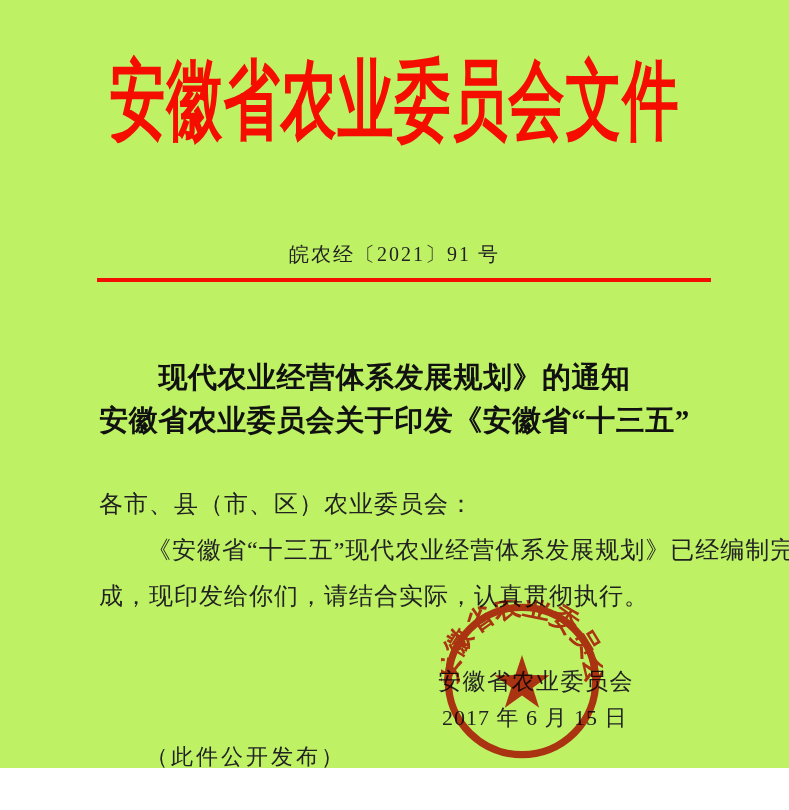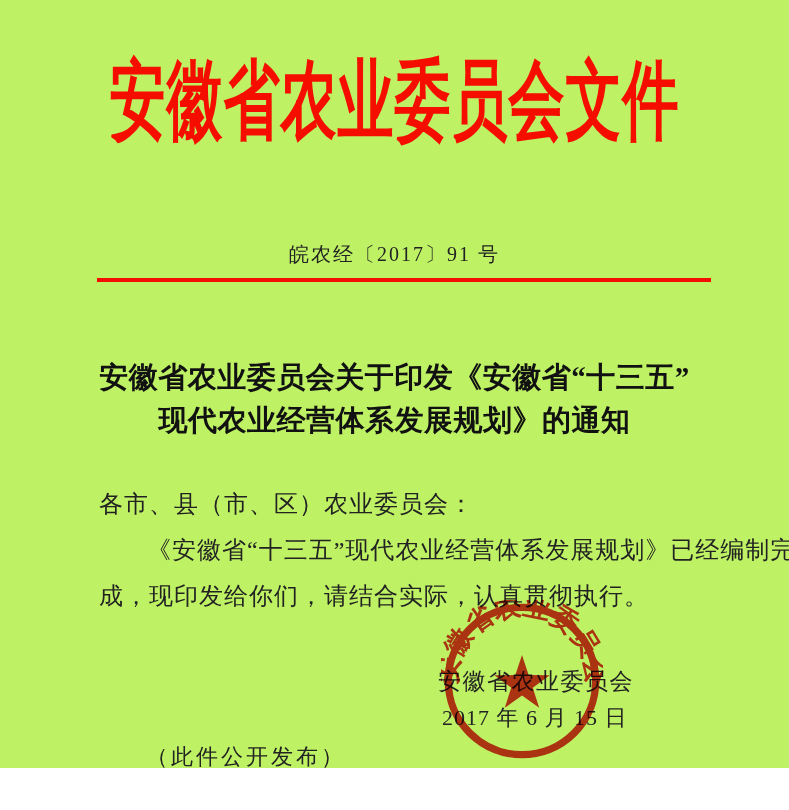--- a/index.html
+++ b/index.html
@@ -120,27 +120,27 @@
     font-weight: bold;
   }
 </style>
 </head>
 <body>
 
 <div class="page">
 
   <div class="masthead">安徽省农业委员会文件</div>
 
-  <div class="doc-number">皖农经〔2017〕91 号</div>
+  <div class="doc-number">皖农经〔2021〕91 号</div>
 
   <div class="red-rule"></div>
 
   <div class="doc-title">
+    <div>现代农业经营体系发展规划》的通知</div>
     <div>安徽省农业委员会关于印发《安徽省“十三五”</div>
-    <div>现代农业经营体系发展规划》的通知</div>
   </div>
 
   <div class="body-block">
     <div class="body-line">各市、县（市、区）农业委员会：</div>
     <div class="body-line indent">《安徽省“十三五”现代农业经营体系发展规划》已经编制完</div>
     <div class="body-line">成，现印发给你们，请结合实际，认真贯彻执行。</div>
   </div>
 
   <div class="signer">安徽省农业委员会</div>
 

